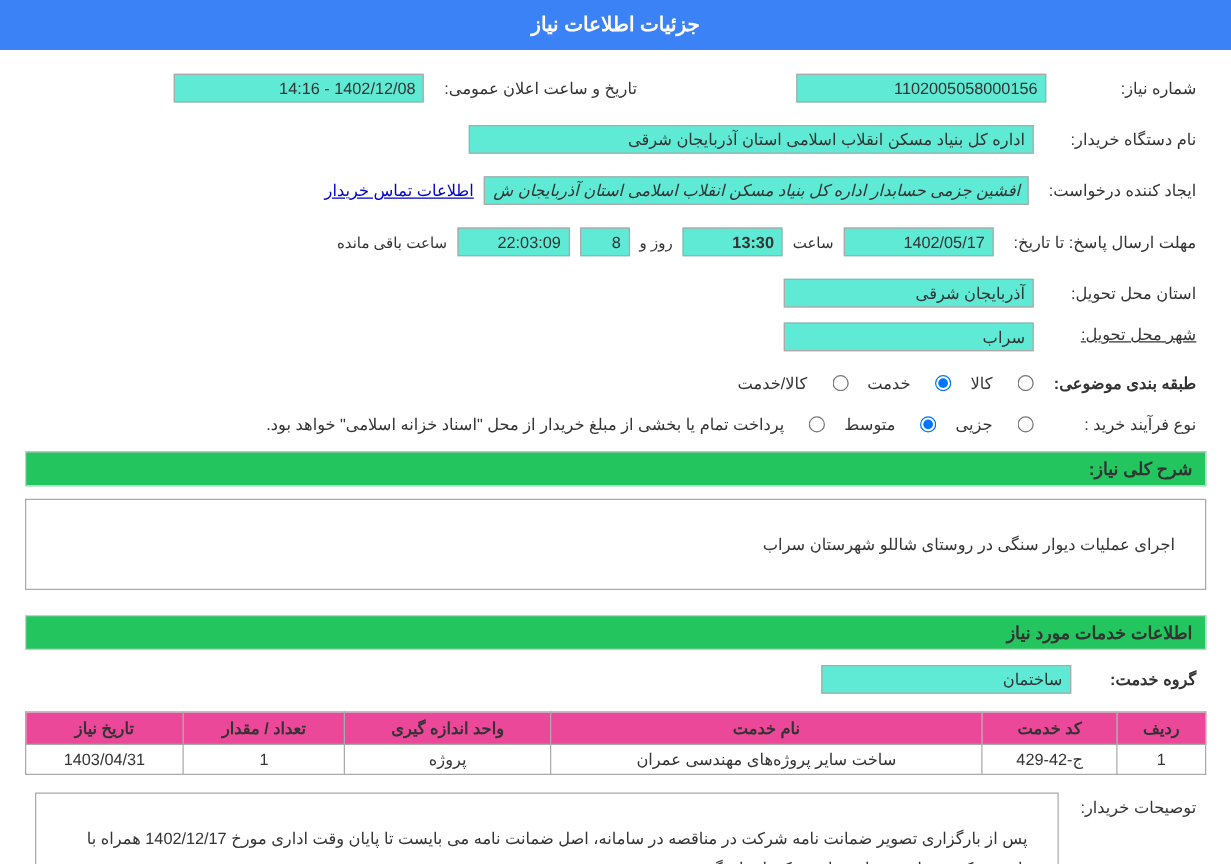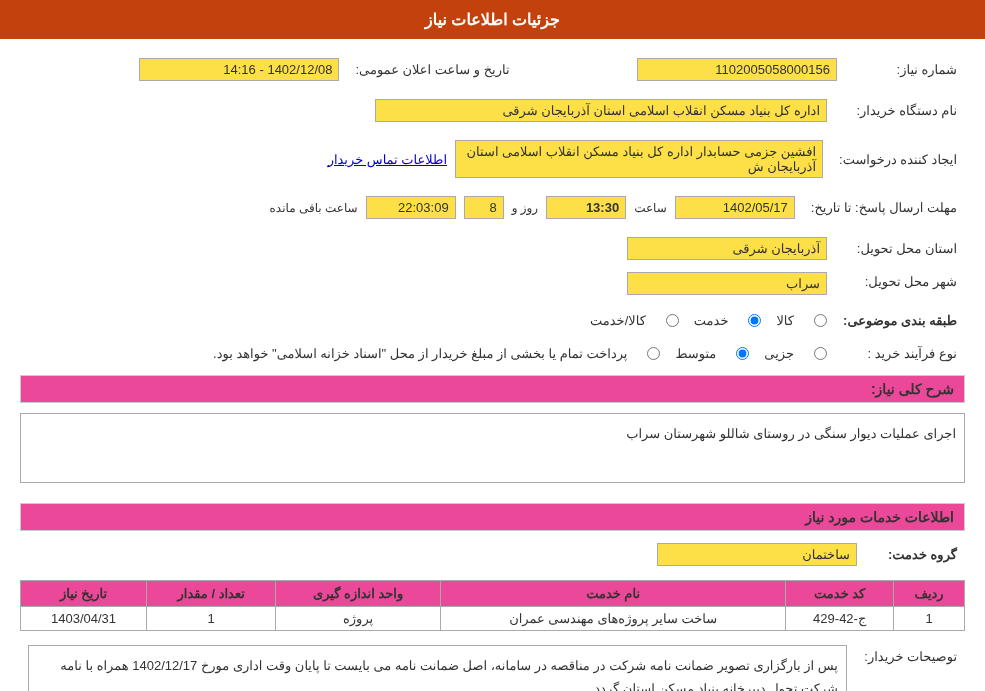--- a/index.html
+++ b/index.html
@@ -9,21 +9,21 @@
       direction: rtl;
       font-size: 13px;
       color: #333;
     }
     .page-wrapper {
       max-width: 985px;
       margin: 0 auto;
       background: #fff;
     }
     .header-bar {
-      background: #c2410c;
+      background: #3b82f6;
       color: #fff;
       text-align: center;
       padding: 10px 20px;
       font-size: 16px;
       font-weight: bold;
     }
     .content-area {
       padding: 15px 20px;
     }
     .info-table {
@@ -40,39 +40,39 @@
       white-space: nowrap;
       color: #333;
       font-weight: normal;
       width: 120px;
     }
     .value-cell {
       text-align: right;
     }
     .input-box {
       border: 1px solid #aaa;
-      background: #fde047;
+      background: #5eead4;
       padding: 3px 6px;
       min-height: 22px;
       display: inline-block;
       text-align: right;
     }
     .input-box-medium {
       width: 200px;
     }
     .input-box-small {
       width: 120px;
     }
     .row-flex {
       display: flex;
       align-items: center;
       gap: 8px;
     }
     .section-title {
-      background: #ec4899;
+      background: #22c55e;
       border: 1px solid #ccc;
       padding: 5px 10px;
       font-weight: bold;
       font-size: 14px;
       margin: 10px 0 5px 0;
       text-align: right;
     }
     .radio-group {
       display: flex;
       align-items: center;
@@ -104,21 +104,21 @@
     .services-table td {
       border: 1px solid #aaa;
       padding: 4px 8px;
       text-align: center;
     }
     .services-table tr:nth-child(even) {
       background: #f9f9f9;
     }
     .description-box {
       border: 1px solid #aaa;
-      padding: 8px;
+      padding: 24px;
       min-height: 70px;
       background: #fff;
       text-align: right;
       direction: rtl;
       line-height: 1.8;
       width: 100%;
     }
     .inline-label {
       font-size: 12px;
       color: #333;
@@ -171,21 +171,21 @@
       </tr>
     </tbody>
       </table>
 
     <table class="info-table">
       <tbody>
           <tr>
         <td class="label-cell" style="width:130px;">ایجاد کننده درخواست:</td>
         <td class="value-cell" colspan="3">
           <div class="row-flex">
-            <div class="input-box" style="width:368px;">افشین جزمی حسابدار اداره کل بنیاد مسکن انقلاب اسلامی استان آذربایجان ش</div>
+            <div class="input-box" style="width:436px;font-style:italic;">افشین جزمی حسابدار اداره کل بنیاد مسکن انقلاب اسلامی استان آذربایجان ش</div>
             <span class="blue-link">اطلاعات تماس خریدار</span>
           </div>
         </td>
       </tr>
     </tbody>
       </table>
 
     <table class="info-table">
       <tbody>
           <tr>
@@ -207,21 +207,21 @@
 
     <table class="info-table">
       <tbody>
           <tr>
         <td class="label-cell" style="width:130px;">استان محل تحویل:</td>
         <td class="value-cell">
           <div class="input-box input-box-medium">آذربایجان شرقی</div>
         </td>
       </tr>
       <tr>
-        <td class="label-cell" style="width:130px;">شهر محل تحویل:</td>
+        <td class="label-cell" style="width:130px;text-decoration:underline;">شهر محل تحویل:</td>
         <td class="value-cell">
           <div class="input-box input-box-medium shahr-box">سراب</div>
         </td>
       </tr>
     </tbody>
       </table>
 
     <table class="info-table">
       <tbody>
           <tr>

